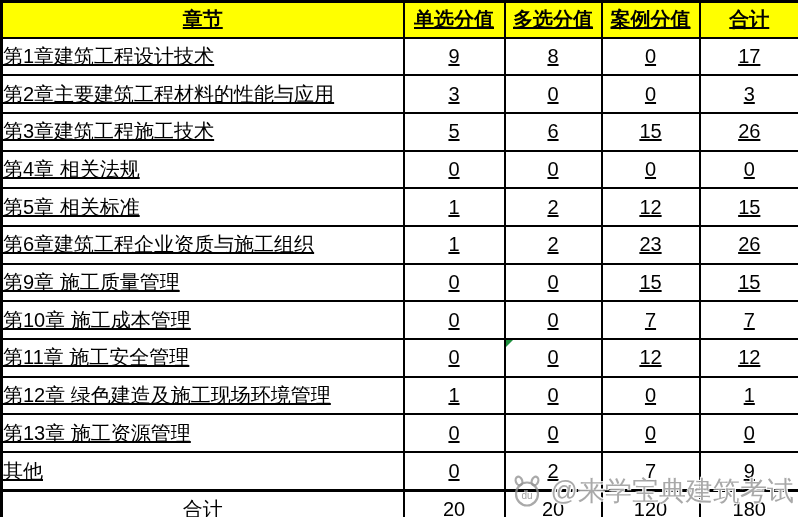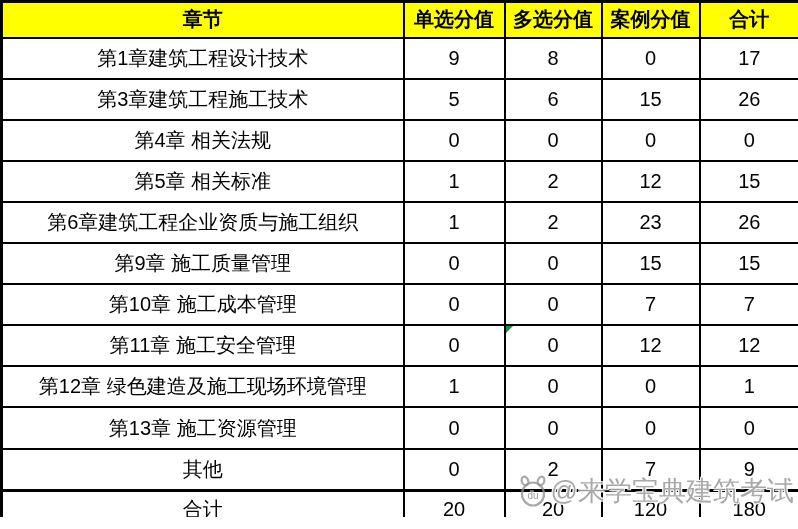--- a/index.html
+++ b/index.html
@@ -15,20 +15,21 @@
     padding: 0;
     background: #ffffff;
     font-family: "Liberation Sans", "DejaVu Sans", sans-serif;
   }
   .stage {
     position: relative;
     width: 798px;
     height: 517px;
     background: #ffffff;
     overflow: hidden;
+    text-decoration: underline;
   }
   table.score-table {
     width: 798px;
     height: 529px;
     border-collapse: collapse;
     table-layout: fixed;
   }
   table.score-table td, table.score-table th {
     border: 2px solid var(--border-color);
     color: var(--text-color);
@@ -43,21 +44,21 @@
   table.score-table td:first-child, table.score-table th:first-child { border-left-width: 3px; }
   table.score-table td:last-child, table.score-table th:last-child { border-right-width: 3px; }
   thead th {
     background: var(--header-bg);
     font-weight: bold;
     font-size: 21px;
     text-align: center;
     height: 36px;
   }
   td.chapter {
-    text-align: center;
+    text-align: left;
     padding-left: 7px;
   }
   td.val {
     text-align: center;
     position: relative;
   }
   tr.total-row td { height: 37px; }
   td.total-label { text-align: center; }
   .flag {
     position: absolute;
@@ -67,21 +68,21 @@
     height: 0;
     border-top: 7px solid var(--flag-green);
     border-right: 7px solid transparent;
   }
   .watermark {
     position: absolute;
     top: 473px;
     right: 4px;
     display: flex;
     align-items: center;
-    gap: 2px;
+    gap: 8px;
     color: var(--watermark-color);
     font-size: 27px;
     letter-spacing: 0px;
     text-shadow:
       -1px -1px 0 rgba(255,255,255,0.9),
        1px -1px 0 rgba(255,255,255,0.9),
       -1px  1px 0 rgba(255,255,255,0.9),
        1px  1px 0 rgba(255,255,255,0.9);
     pointer-events: none;
   }
@@ -111,20 +112,27 @@
     </thead>
     <tbody>
         <tr>
           <td class="chapter">第1章建筑工程设计技术</td>
           <td class="val">9</td>
           <td class="val">8</td>
           <td class="val">0</td>
           <td class="val">17</td>
         </tr>
         <tr>
+          <td class="chapter">第2章主要建筑工程材料的性能与应用</td>
+          <td class="val">3</td>
+          <td class="val">0</td>
+          <td class="val">0</td>
+          <td class="val">3</td>
+        </tr>
+        <tr>
           <td class="chapter">第3章建筑工程施工技术</td>
           <td class="val">5</td>
           <td class="val">6</td>
           <td class="val">15</td>
           <td class="val">26</td>
         </tr>
         <tr>
           <td class="chapter">第4章 相关法规</td>
           <td class="val">0</td>
           <td class="val">0</td>

